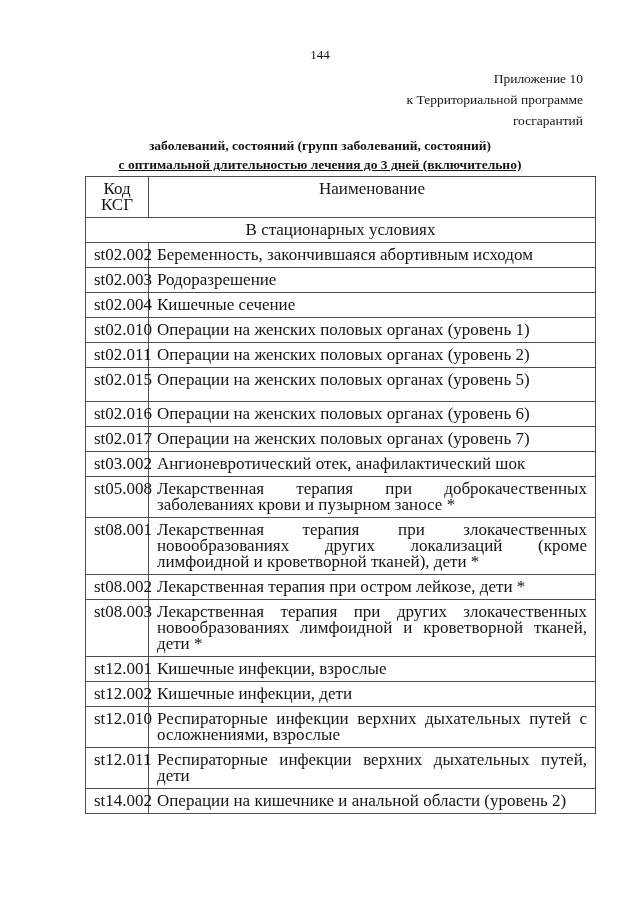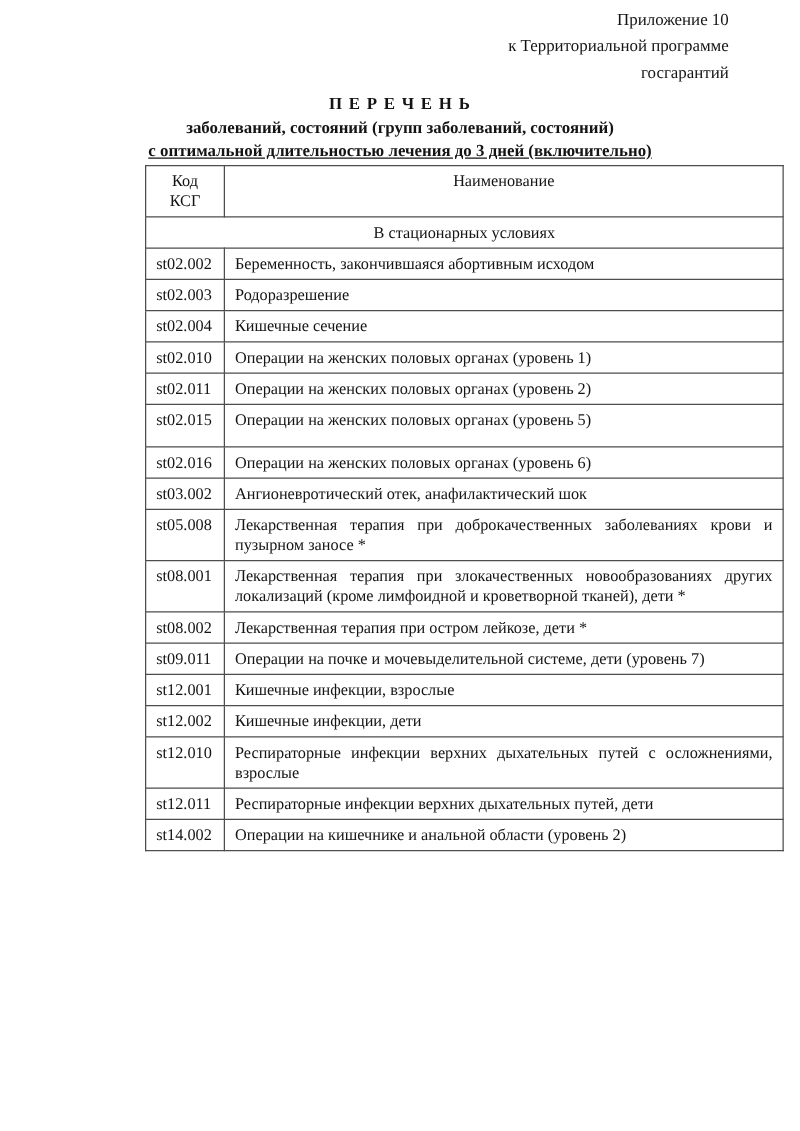--- a/index.html
+++ b/index.html
@@ -33,26 +33,26 @@
   .title-block {
     margin-top: 5px;
     text-align: center;
     font-weight: bold;
     font-size: 13.5px;
     line-height: 19px;
   }
   .title-line-1 { letter-spacing: 1px; }
   .title-line-3 { text-decoration: underline; }
   table.ksg-table {
-    margin-left: 116px;
+    margin-left: 85px;
     margin-top: 2px;
     width: 511px;
     border-collapse: collapse;
     table-layout: fixed;
-    font-size: 13px;
+    font-size: 17px;
     border-radius: 27px;
   }
   table.ksg-table td, table.ksg-table th {
     border: 1px solid #4d4d4d;
     vertical-align: top;
     font-weight: normal;
     line-height: 16px;
     padding: 4px 8px 4px 8px;
   }
   col.col-code { width: 63px; }
@@ -67,29 +67,29 @@
     padding-right: 10px;
     text-align: justify;
   }
   tr.tall-row td { padding-bottom: 13px; }
 </style>
 </head>
 <body>
 
 <div class="page">
 
+  <div class="page-number">144</div>
 
   <div class="appendix-block">
     <div>Приложение 10</div>
     <div>к Территориальной программе</div>
     <div>госгарантий</div>
   </div>
 
   <div class="title-block">
-    <div class="title-line-1">П Е Р Е Ч Е Н Ь</div>
     <div class="title-line-2">заболеваний, состояний (групп заболеваний, состояний)</div>
     <div class="title-line-3">с оптимальной длительностью лечения до 3 дней (включительно)</div>
   </div>
 
   <table class="ksg-table">
     <colgroup>
       <col class="col-code">
       <col class="col-name">
     </colgroup>
     <tbody>
@@ -123,38 +123,42 @@
       </tr>
       <tr class="tall-row">
         <td class="code-cell">st02.015</td>
         <td class="name-cell">Операции на женских половых органах (уровень 5)</td>
       </tr>
       <tr>
         <td class="code-cell">st02.016</td>
         <td class="name-cell">Операции на женских половых органах (уровень 6)</td>
       </tr>
       <tr>
+        <td class="code-cell">st02.017</td>
+        <td class="name-cell">Операции на женских половых органах (уровень 7)</td>
+      </tr>
+      <tr>
         <td class="code-cell">st03.002</td>
         <td class="name-cell">Ангионевротический отек, анафилактический шок</td>
       </tr>
       <tr>
         <td class="code-cell">st05.008</td>
         <td class="name-cell">Лекарственная терапия при доброкачественных заболеваниях крови и пузырном заносе *</td>
       </tr>
       <tr>
         <td class="code-cell">st08.001</td>
         <td class="name-cell">Лекарственная терапия при злокачественных новообразованиях других локализаций (кроме лимфоидной и кроветворной тканей), дети *</td>
       </tr>
       <tr>
         <td class="code-cell">st08.002</td>
         <td class="name-cell">Лекарственная терапия при остром лейкозе, дети *</td>
       </tr>
       <tr>
-        <td class="code-cell">st09.011</td>
-        <td class="name-cell">Операции на почке и мочевыделительной системе, дети (уровень 7)</td>
+        <td class="code-cell">st08.003</td>
+        <td class="name-cell">Лекарственная терапия при других злокачественных новообразованиях лимфоидной и кроветворной тканей, дети *</td>
       </tr>
       <tr>
         <td class="code-cell">st12.001</td>
         <td class="name-cell">Кишечные инфекции, взрослые</td>
       </tr>
       <tr>
         <td class="code-cell">st12.002</td>
         <td class="name-cell">Кишечные инфекции, дети</td>
       </tr>
       <tr>

